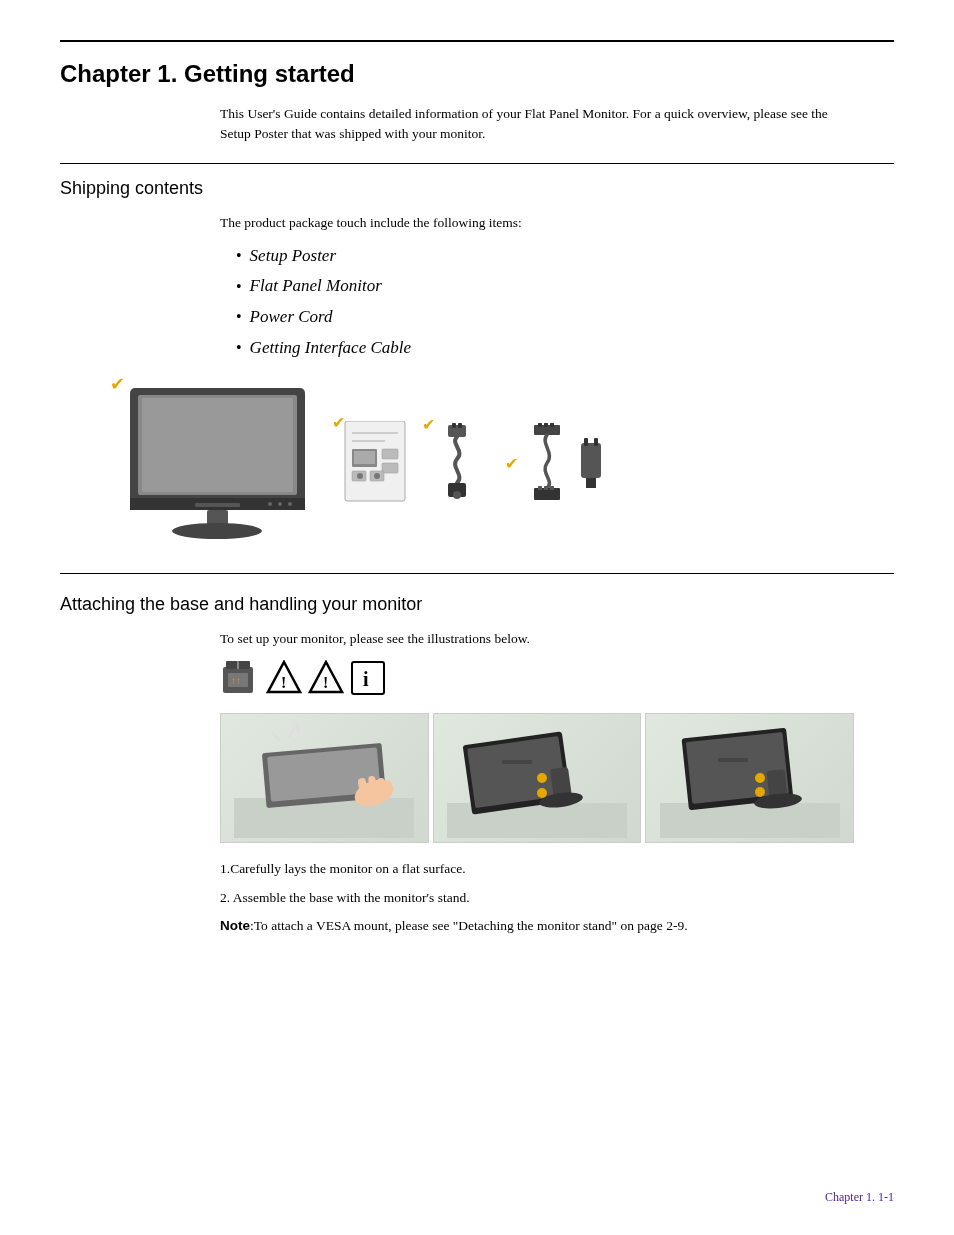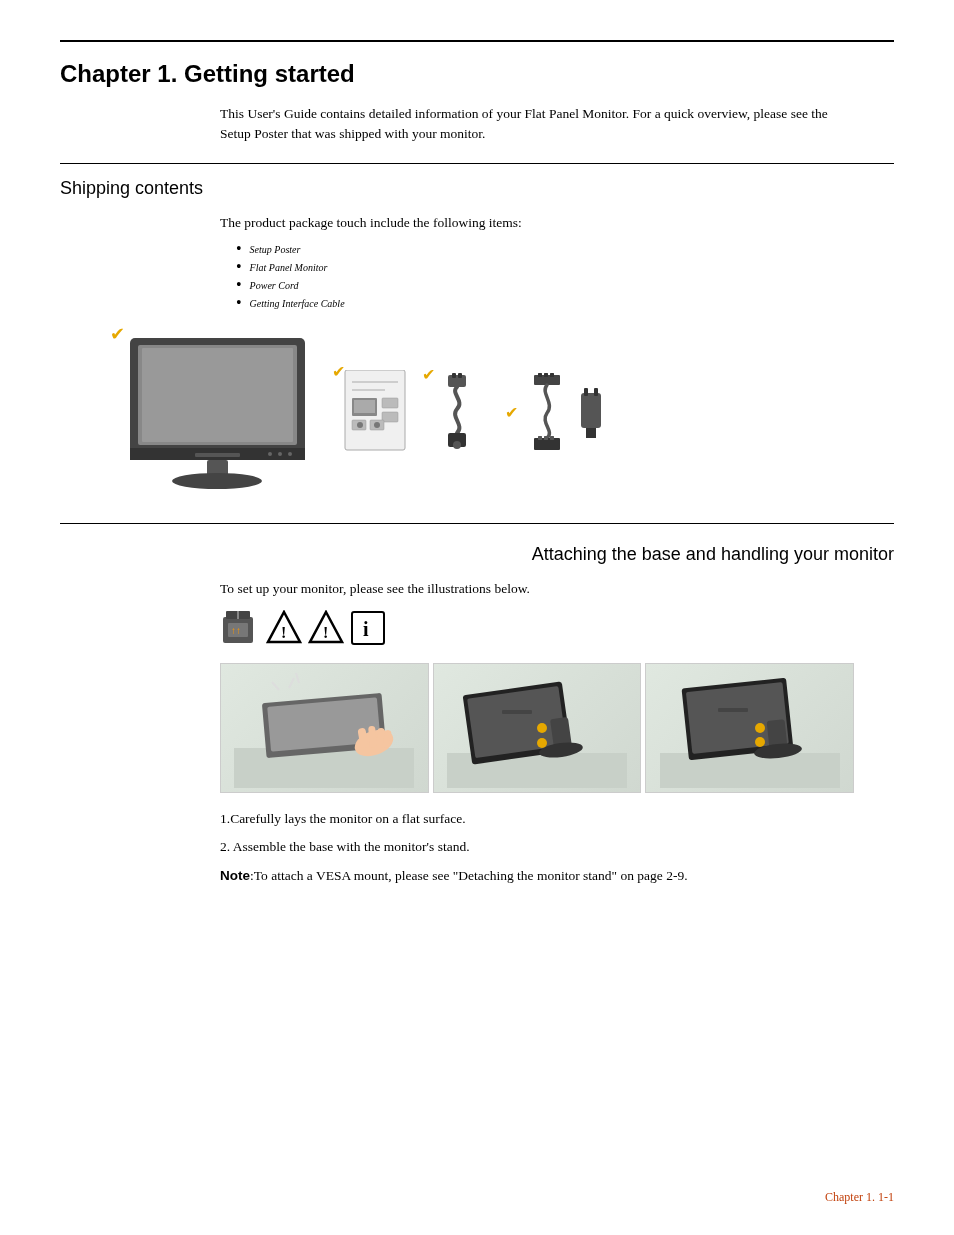--- a/index.html
+++ b/index.html
@@ -69,25 +69,25 @@
       margin-bottom: 8px;
     }
 
     .bullet-list {
       list-style: none;
       margin-left: 16px;
       margin-bottom: 20px;
     }
 
     .bullet-list li {
-      font-size: 10px;
+      font-size: 17px;
       font-style: italic;
       line-height: 1.8;
       display: flex;
-      align-items: flex-start;
+      align-items: center;
       gap: 8px;
     }
 
     .bullet-list li::before {
       content: "•";
       font-style: normal;
       font-size: 16px;
       line-height: 1;
       flex-shrink: 0;
     }
@@ -119,21 +119,20 @@
       font-size: 18px;
     }
 
     .monitor-svg {
       display: block;
     }
 
     
     .attaching-section {
       margin-top: 20px;
-      text-align: right;
     }
 
     .note-bold {
       font-weight: bold;
       font-family: Arial, sans-serif;
     }
 
     
     .warning-icons {
       display: flex;
@@ -173,21 +172,21 @@
     .step-notes .note-line {
       margin-top: 0;
     }
 
     
     .page-footer {
       position: absolute;
       bottom: 30px;
       right: 60px;
       font-size: 12px;
-      color: #c2410c;
+      color: #4c1d95;
     }
   </style>
 </head>
 <body>
 
 <div class="page">
   <hr class="top-rule">
 
   <h1 class="chapter-heading">Chapter 1. Getting started</h1>
 

